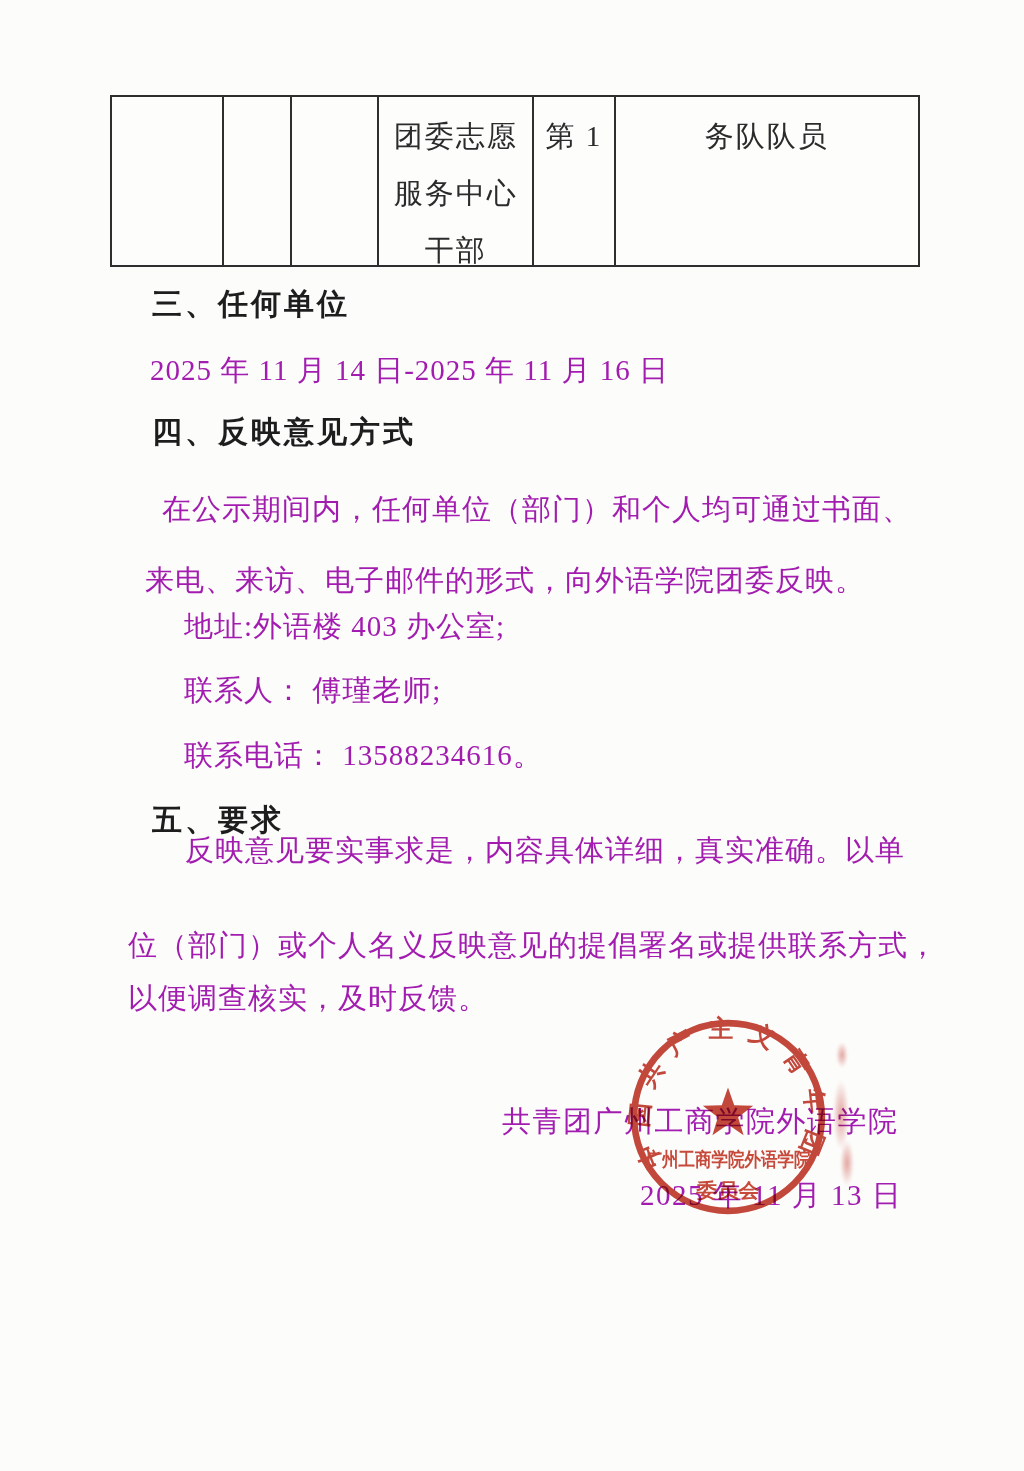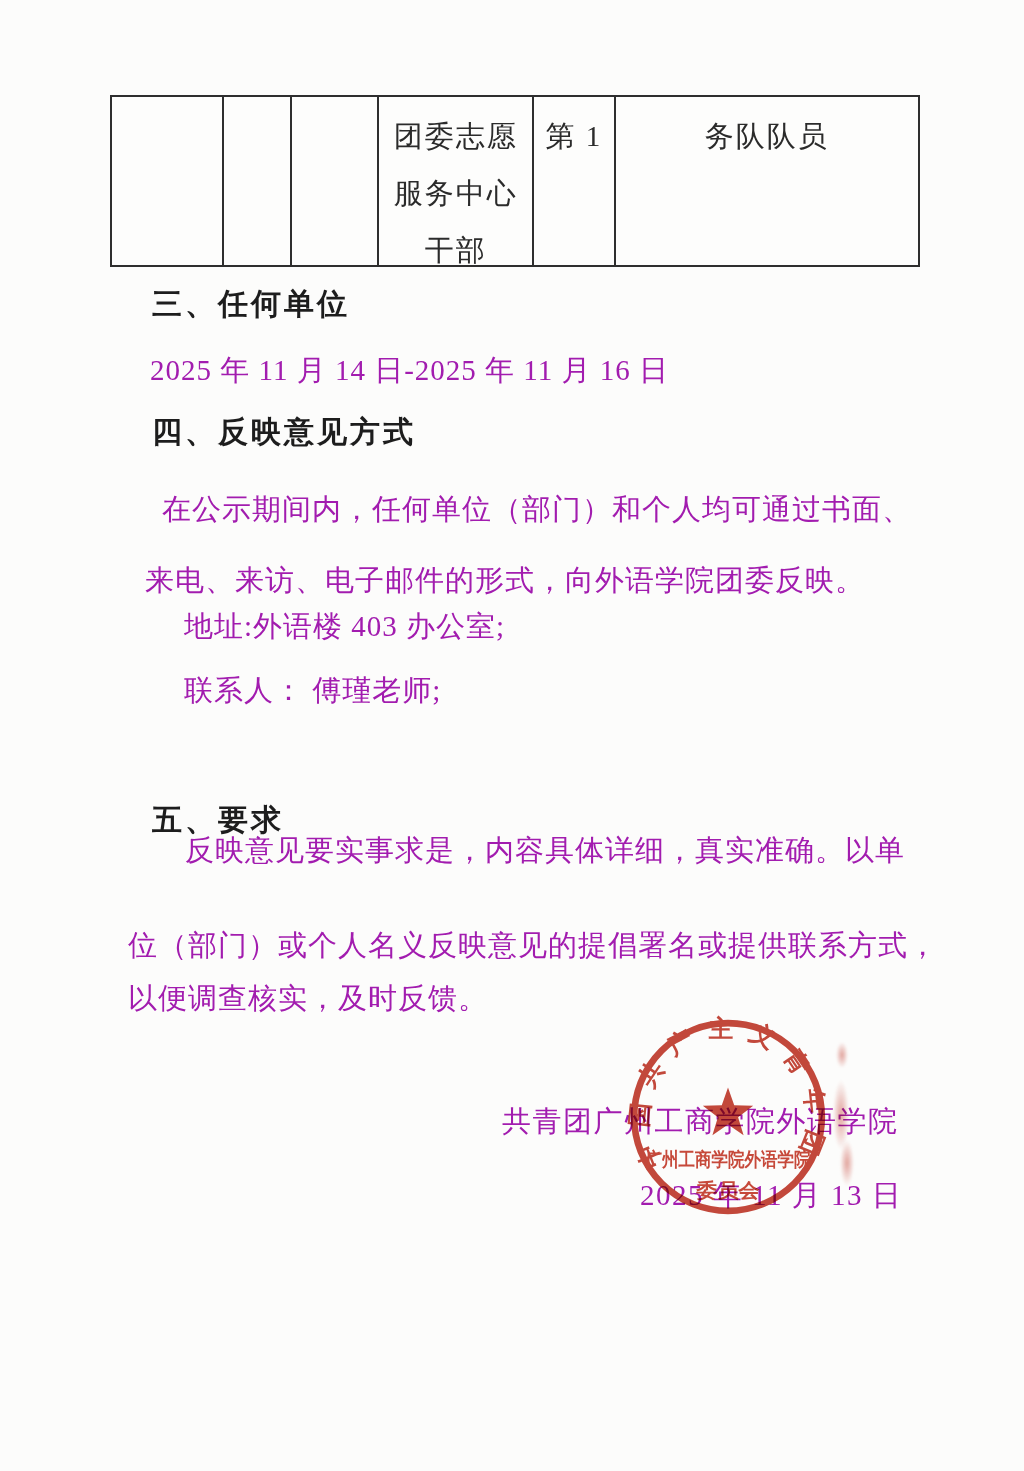--- a/index.html
+++ b/index.html
@@ -96,20 +96,21 @@
   </div>
 
   <div class="tline heading" style="left:152px;top:284px;">三、任何单位</div>
   <div class="tline" style="left:150px;top:351px;">2025 年 11 月 14 日-2025 年 11 月 16 日</div>
 
   <div class="tline heading" style="left:152px;top:412px;">四、反映意见方式</div>
   <div class="tline" style="left:162px;top:490px;">在公示期间内，任何单位（部门）和个人均可通过书面、</div>
   <div class="tline" style="left:145px;top:545px;margin-top:16px;">来电、来访、电子邮件的形式，向外语学院团委反映。</div>
   <div class="tline" style="left:184px;top:607px;">地址:外语楼 403 办公室;</div>
   <div class="tline" style="left:184px;top:671px;">联系人： 傅瑾老师;</div>
+  <div class="tline" style="left:184px;top:736px;">联系电话： 13588234616。</div>
 
   <div class="tline heading" style="left:152px;top:800px;">五、要求</div>
   <div class="tline" style="left:185px;top:831px;">反映意见要实事求是，内容具体详细，真实准确。以单</div>
   <div class="tline" style="left:128px;top:926px;">位（部门）或个人名义反映意见的提倡署名或提供联系方式，</div>
   <div class="tline" style="left:128px;top:979px;">以便调查核实，及时反馈。</div>
 
   <div class="tline sig" style="left:502px;top:1102px;">共青团广州工商学院外语学院</div>
   <div class="tline sig" style="left:640px;top:1176px;">2025 年 11 月 13 日</div>
 
   <svg class="seal" viewBox="0 0 200 200">

